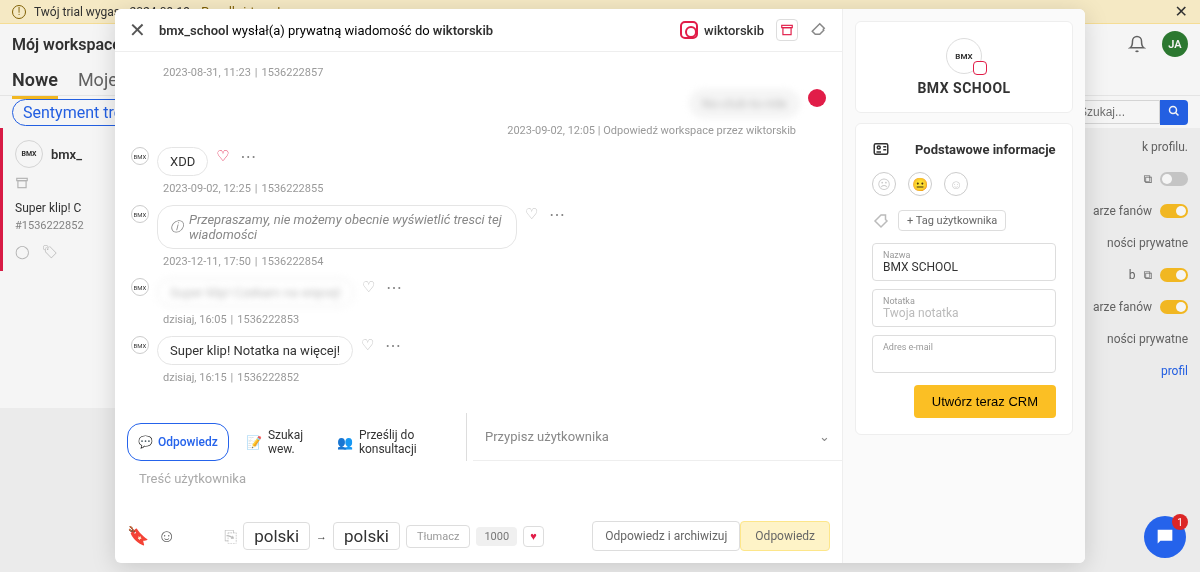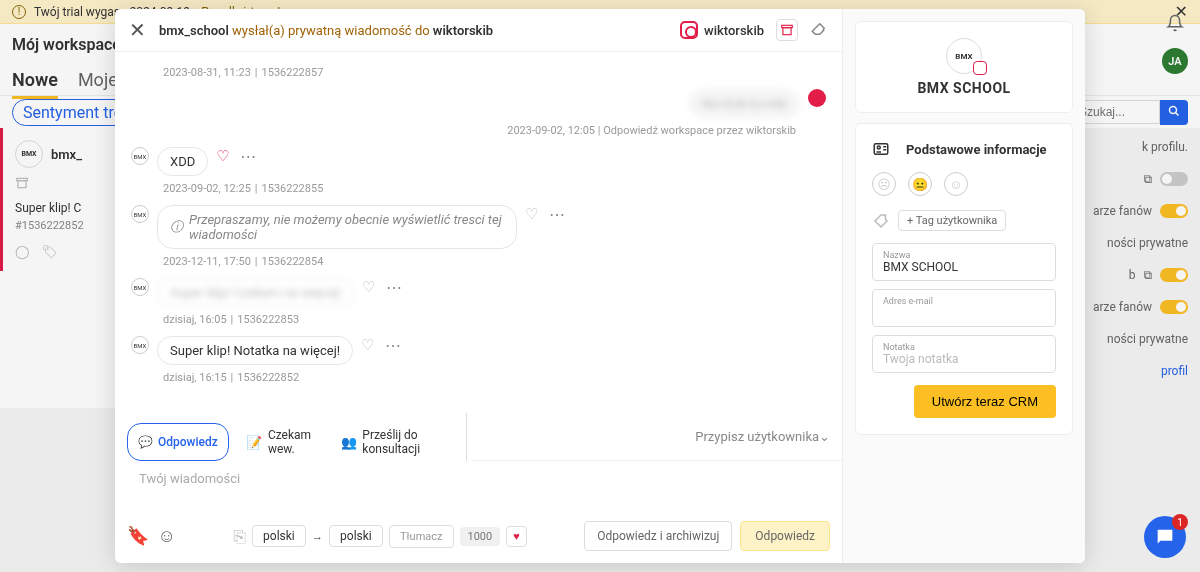--- a/index.html
+++ b/index.html
@@ -6,21 +6,21 @@
 body { font-family: -apple-system, BlinkMacSystemFont, "Segoe UI", Roboto, sans-serif; font-size: 13px; color: #333; background: #f5f5f5; width: 1200px; height: 572px; overflow: hidden; position: relative; }
 
 .trial-banner { background: #fff3cd; border-bottom: 1px solid #ffe69c; padding: 6px 12px; display: flex; align-items: center; justify-content: space-between; height: 24px; }
 .trial-banner .left { display: flex; align-items: center; gap: 8px; font-size: 12px; }
 .trial-banner .warn { width: 14px; height: 14px; border: 1.5px solid #856404; border-radius: 50%; display: flex; align-items: center; justify-content: center; font-size: 10px; color: #856404; }
 .trial-banner a { color: #856404; text-decoration: underline; }
 .trial-banner .close { font-size: 16px; cursor: pointer; color: #333; }
 
 .topbar { background: #fff; padding: 8px 12px; display: flex; align-items: center; justify-content: space-between; height: 40px; }
 .topbar .title { font-weight: 600; font-size: 16px; }
-.topbar .right { display: flex; align-items: center; gap: 16px; flex-direction: column; }
+.topbar .right { display: flex; align-items: center; gap: 16px; }
 .bell { width: 18px; height: 18px; }
 .avatar-small { width: 26px; height: 26px; border-radius: 50%; background: #2e7d32; color: #fff; display: flex; align-items: center; justify-content: center; font-size: 11px; font-weight: 600; }
 
 .tabs { background: #fff; padding: 0 12px; display: flex; gap: 20px; border-bottom: 1px solid #eee; height: 32px; align-items: center; }
 .tab { font-size: 18px; padding: 8px 0; cursor: pointer; color: #666; position: relative; }
 .tab.active { color: #333; font-weight: 600; }
 .tab.active::after { content: ""; position: absolute; bottom: -1px; left: 0; right: 0; height: 3px; background: #fbbf24; }
 
 .filter-row { background: #fff; padding: 6px 12px; display: flex; justify-content: space-between; align-items: center; height: 32px; }
 .chip { border: 1px solid #2563eb; color: #2563eb; padding: 3px 10px; border-radius: 14px; font-size: 16px; cursor: pointer; }
@@ -49,21 +49,21 @@
 
 .modal-overlay { position: absolute; inset: 0; background: rgba(0,0,0,0.04); display: flex; justify-content: center; padding-top: 9px; }
 .modal { width: 970px; height: 554px; background: #fff; border-radius: 6px; box-shadow: 0 4px 24px rgba(0,0,0,0.15); display: flex; overflow: hidden; }
 
 .modal-main { flex: 1; display: flex; flex-direction: column; border-right: 1px solid #eee; }
 .modal-header { display: flex; align-items: center; justify-content: space-between; padding: 10px 14px; border-bottom: 1px solid #eee; }
 .modal-header .left { display: flex; align-items: center; gap: 12px; }
 .close-x { width: 18px; height: 18px; cursor: pointer; color: #555; font-size: 20px; display: flex; align-items: center; }
 .modal-title { font-size: 13px; }
 .modal-title .strong { font-weight: 600; }
-.modal-title .light { color: #a16207; }
+.modal-title .light { color: #000000; }
 .modal-header .right { display: flex; align-items: center; gap: 12px; }
 .user-link { display: flex; align-items: center; gap: 6px; font-size: 13px; font-weight: 500; }
 .ig-icon { width: 18px; height: 18px; border: 2px solid #e11d48; border-radius: 5px; position: relative; }
 .ig-icon::after { content: ""; position: absolute; top: 3px; left: 3px; width: 8px; height: 8px; border: 2px solid #e11d48; border-radius: 50%; }
 .icon-btn { width: 22px; height: 22px; border: 1px solid #ddd; border-radius: 4px; cursor: pointer; display: flex; align-items: center; justify-content: center; color: #888; font-size: 13px; }
 
 .messages { flex: 1; overflow-y: auto; padding: 10px 16px; }
 .meta-line { font-size: 11px; color: #999; margin: 4px 0 10px 32px; }
 .meta-line .sep { margin: 0 4px; }
 .msg-row { display: flex; gap: 8px; margin-bottom: 6px; align-items: flex-start; }
@@ -78,43 +78,43 @@
 .heart.outline { color: #bbb; }
 .dots { color: #888; cursor: pointer; font-size: 16px; letter-spacing: 1px; }
 .reply-meta { font-size: 11px; color: #999; text-align: right; margin: 4px 30px 10px 0; }
 
 .composer-tabs { display: flex; gap: 8px; padding: 10px 12px 0; }
 .ctab { padding: 5px 10px; border-radius: 14px; font-size: 12px; cursor: pointer; display: flex; align-items: center; gap: 5px; }
 .ctab.active { border: 1.5px solid #2563eb; color: #2563eb; font-weight: 500; }
 .ctab .emoji { font-size: 13px; }
 .composer { margin: 0 12px; }
 .composer-divider { width: 1px; background: #ddd; margin: 0 6px; }
-.assign-select { flex: 1; color: #888; display: flex; justify-content: flex-end; align-items: center; padding: 8px 12px; border-bottom: 1px solid #eee; font-size: 13px; cursor: pointer; }
+.assign-select { flex: 1; color: #888; display: flex; justify-content: space-between; align-items: center; padding: 8px 12px; border-bottom: 1px solid #eee; font-size: 13px; cursor: pointer; }
 .composer-top { display: flex; }
 .composer-left { flex: 1; }
 .textarea { padding: 10px 12px; min-height: 52px; color: #aaa; font-size: 13px; }
 .composer-bottom { display: flex; align-items: center; justify-content: space-between; padding: 8px 12px 12px; }
 .cb-left { display: flex; gap: 8px; color: #666; font-size: 18px; }
 .cb-center { display: flex; align-items: center; gap: 6px; font-size: 11px; }
-.lang-pill { border: 1px solid #ddd; border-radius: 4px; padding: 3px 10px; font-size: 12px; min-width: 54px; }
+.lang-pill { border: 1px solid #ddd; border-radius: 4px; padding: 3px 10px; font-size: 17px; min-width: 54px; }
 .translate-btn { border: 1px solid #ddd; border-radius: 4px; padding: 4px 10px; color: #999; font-size: 11px; cursor: pointer; }
 .counter { background: #f0f0f0; border-radius: 4px; padding: 3px 8px; font-size: 11px; color: #777; }
 .heart-box { border: 1px solid #ddd; border-radius: 4px; padding: 3px 6px; cursor: pointer; }
-.cb-right { display: flex; gap: 8px; }
+.cb-right { display: flex; }
 .btn-outline { border: 1px solid #ddd; border-radius: 4px; padding: 7px 12px; font-size: 12px; color: #666; cursor: pointer; background: #fff; }
 .btn-yellow { background: #fef3c7; border: 1px solid #fde68a; border-radius: 4px; padding: 7px 14px; font-size: 12px; color: #666; cursor: pointer; }
 .btn-primary-yellow { background: #fbbf24; color: #000; border-radius: 4px; padding: 9px 18px; font-size: 13px; font-weight: 500; cursor: pointer; border: none; }
 
 .modal-side { width: 242px; padding: 12px; background: #fafafa; overflow-y: auto; }
 .profile-card, .info-card { background: #fff; border: 1px solid #eee; border-radius: 6px; padding: 16px; margin-bottom: 10px; }
 .profile-card { text-align: center; }
 .profile-logo { width: 36px; height: 36px; margin: 0 auto 6px; border-radius: 50%; background: #fff; border: 1px solid #ddd; display: flex; align-items: center; justify-content: center; position: relative; font-size: 8px; font-weight: bold; }
 .ig-badge { position: absolute; bottom: -2px; right: -6px; width: 14px; height: 14px; border: 1.5px solid #e11d48; border-radius: 4px; background: #fff; }
 .profile-name { font-weight: 700; font-size: 14px; letter-spacing: 0.5px; }
-.info-title { font-weight: 700; font-size: 13px; margin-bottom: 14px; display: flex; align-items: center; gap: 16px; }
+.info-title { font-weight: 700; font-size: 13px; margin-bottom: 14px; display: flex; align-items: center; gap: 25px; }
 .emotions { display: flex; gap: 12px; margin-bottom: 14px; color: #ccc; font-size: 20px; }
 .emotion { width: 24px; height: 24px; border: 1.5px solid #ccc; border-radius: 50%; cursor: pointer; display: flex; align-items: center; justify-content: center; font-size: 13px; }
 .tag-row { display: flex; align-items: center; gap: 8px; margin-bottom: 12px; }
 .tag-btn { border: 1px solid #ddd; border-radius: 4px; padding: 3px 8px; font-size: 11px; color: #666; cursor: pointer; }
 .field { border: 1px solid #ddd; border-radius: 4px; padding: 6px 10px; margin-bottom: 8px; }
 .field label { font-size: 9px; color: #999; display: block; }
 .field .val { font-size: 12px; }
 .field .placeholder { color: #bbb; }
 .create-btn-row { text-align: right; margin-top: 12px; }
 
@@ -313,37 +313,37 @@
 
       <div class="composer-top">
         <div class="composer-left">
           <div class="composer-tabs">
             <div class="ctab active">
                 <span>💬</span>
                 <span>Odpowiedz</span>
               </div>
             <div class="ctab">
                 <span class="emoji">📝</span>
-                <span>Czekam wew.</span>
+                <span>Szukaj wew.</span>
               </div>
             <div class="ctab">
                 <span class="emoji">👥</span>
                 <span>Prześlij do konsultacji</span>
               </div>
           </div>
         </div>
         <div class="composer-divider"></div>
         <div class="assign-select">
           <span>Przypisz użytkownika</span>
           <span>⌄</span>
         </div>
       </div>
 
       <div class="composer">
-        <div class="textarea">Twój wiadomości</div>
+        <div class="textarea">Treść użytkownika</div>
       </div>
 
       <div class="composer-bottom">
         <div class="cb-left">
           <span>🔖</span>
           <span>☺</span>
         </div>
         <div class="cb-center">
           <span style="color:#bbb;font-size:16px;">⎘</span>
           <div class="lang-pill">polski</div>
@@ -384,26 +384,26 @@
           <svg width="18" height="18" viewBox="0 0 24 24" fill="none" stroke="#bbb" stroke-width="2">
               <path d="M20 12l-8 8-8-8 8-8h6v6z"></path>
             </svg>
           <div class="tag-btn">+ Tag użytkownika</div>
         </div>
         <div class="field">
           <label>Nazwa</label>
           <div class="val">BMX SCHOOL</div>
         </div>
         <div class="field">
+          <label>Notatka</label>
+          <div class="val placeholder">Twoja notatka</div>
+        </div>
+        <div class="field">
           <label>Adres e-mail</label>
           <div class="val">&nbsp;</div>
-        </div>
-        <div class="field">
-          <label>Notatka</label>
-          <div class="val placeholder">Twoja notatka</div>
         </div>
         <div class="create-btn-row">
           <button class="btn-primary-yellow">Utwórz teraz CRM</button>
         </div>
       </div>
     </div>
   </div>
 </div>
 
 <div class="chat-bubble-btn">

